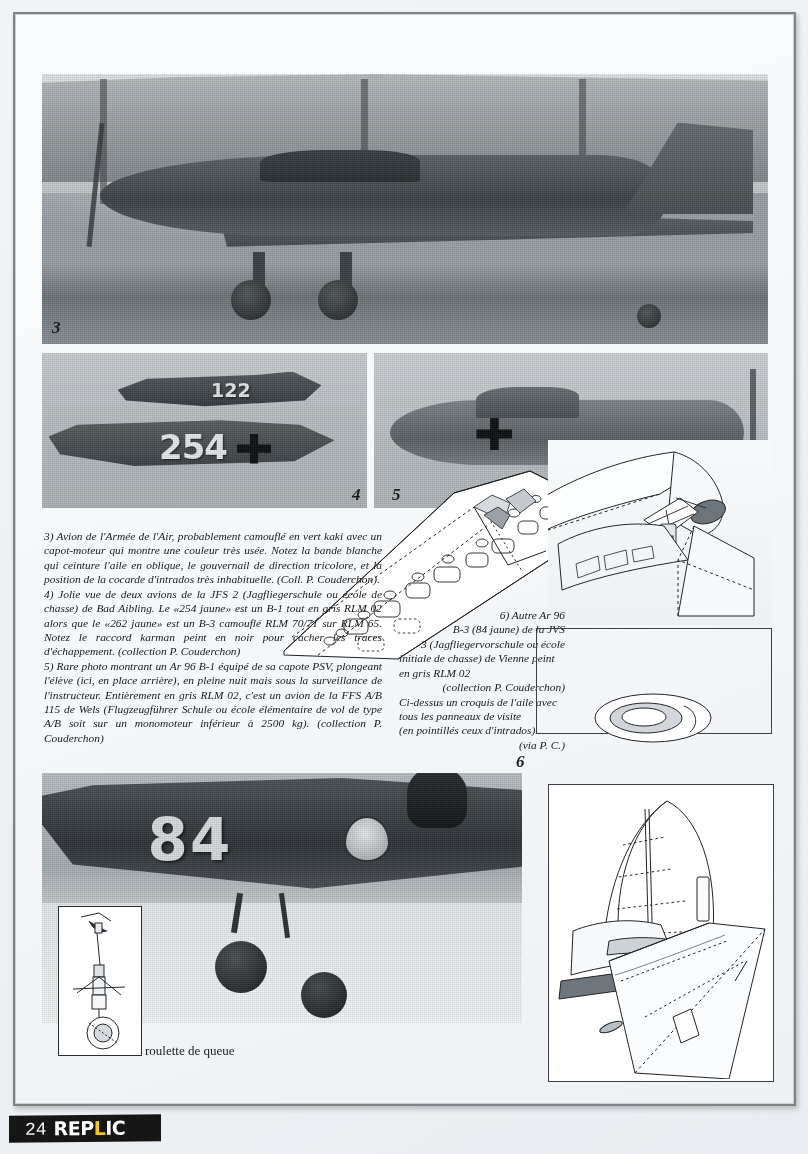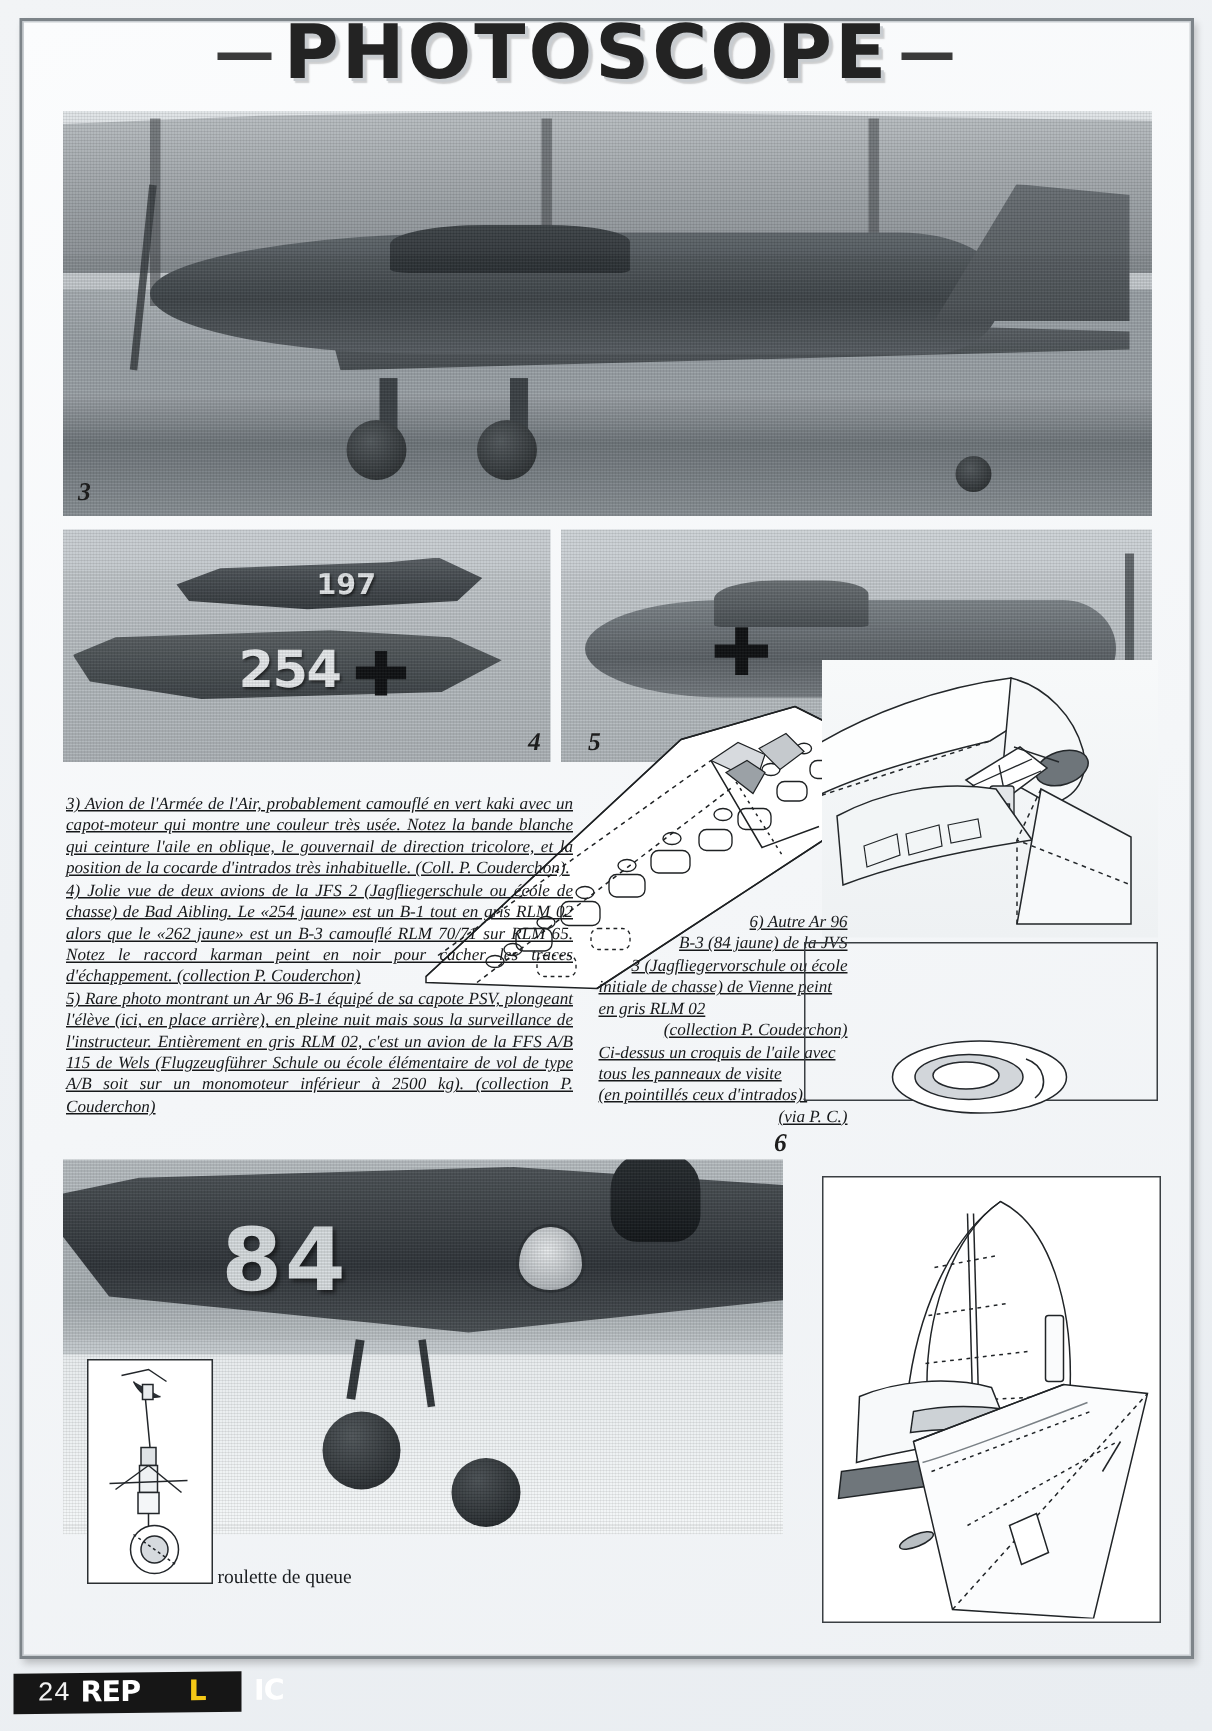--- a/index.html
+++ b/index.html
@@ -150,21 +150,21 @@
   .inset-label{
     position:absolute;left:145px;top:1043px;width:92px;
     font-family:"Liberation Serif",serif;font-size:13px;color:#1b1e21;line-height:1.16;
   }
 
   
   .cap{
     position:absolute;font-family:"Liberation Serif",serif;font-style:italic;
     font-size:11.4px;line-height:1.265;color:#16181a;text-align:justify;
   }
-  .cap p{margin:0 0 0 0;text-decoration:underline;}
+  .cap p{margin:0 0 0 0;}
   #cap-left{left:44px;top:529px;width:338px;}
   #cap-right{left:384px;top:608px;width:166px;margin-left:15px;}
   #cap-right .ar{text-align:right;}
   #cap-right .lead{text-align:left;}
   .cap-mg{
     position:absolute;left:540px;top:631px;width:224px;
     font-family:"Liberation Serif",serif;font-size:13px;line-height:1.26;
     color:#17191b;text-align:center;
   }
 
@@ -181,37 +181,32 @@
   .footer{
     position:absolute;left:9px;top:1115px;width:152px;height:27px;
     background:#161616;display:flex;align-items:center;gap:7px;padding-left:16px;
     box-sizing:border-box;transform:skewY(-0.6deg);
   }
   .pagenum{
     font-family:Liberation Mono, monospace;font-size:18px;color:#f2f2f2;line-height:1;
   }
   .logo{
     font-family:"DejaVu Sans",sans-serif;font-weight:700;font-size:19px;
-    color:#ffffff;letter-spacing:-.5px;line-height:1;display:flex;align-items:center;gap:32px;
+    color:#ffffff;letter-spacing:-.5px;line-height:1;display:flex;align-items:center;
   }
   .logo .accent{color:#f4c816;}
 </style>
 </head>
 <body>
 
 <div class="page">
   <div class="frame">
     <div class="paper-inner"></div>
   </div>
 
-  <div class="masthead">
-    <div class="rule left"></div>
-    <div class="masthead-title">PHOTOSCOPE</div>
-    <div class="rule right"></div>
-  </div>
 
   <div class="photo" id="photo3">
     <div class="sky"></div>
     <div class="hangar"></div>
     <div class="post" style="left:8%"></div>
     <div class="post" style="left:44%"></div>
     <div class="post" style="left:74%"></div>
     <div class="ground"></div>
     <div class="wing"></div>
     <div class="fuselage"></div>
@@ -223,21 +218,21 @@
     <div class="wheel" style="left:26%"></div>
     <div class="wheel" style="left:38%"></div>
     <div class="wheel" style="left:82%;width:24px;height:24px;bottom:6%"></div>
     <div class="grain"></div>
     <div class="fignum" style="left:10px;bottom:6px">3</div>
   </div>
 
   <div class="photo" id="photo4">
     <div class="ac-upper"></div>
     <div class="ac-lower"></div>
-    <div class="numsml">197</div>
+    <div class="numsml">122</div>
     <div class="numbig">254</div>
     <div class="balkenkreuz" style="left:60%;top:52%;width:34px;height:30px;
          clip-path:polygon(38% 0,62% 0,62% 36%,100% 36%,100% 64%,62% 64%,62% 100%,38% 100%,38% 64%,0 64%,0 36%,38% 36%);"></div>
     <div class="grain"></div>
   </div>
   <div class="fignum" style="left:352px;top:485px">4</div>
 
   <div class="photo" id="photo5">
     <div class="body"></div>
     <div class="hood"></div>

